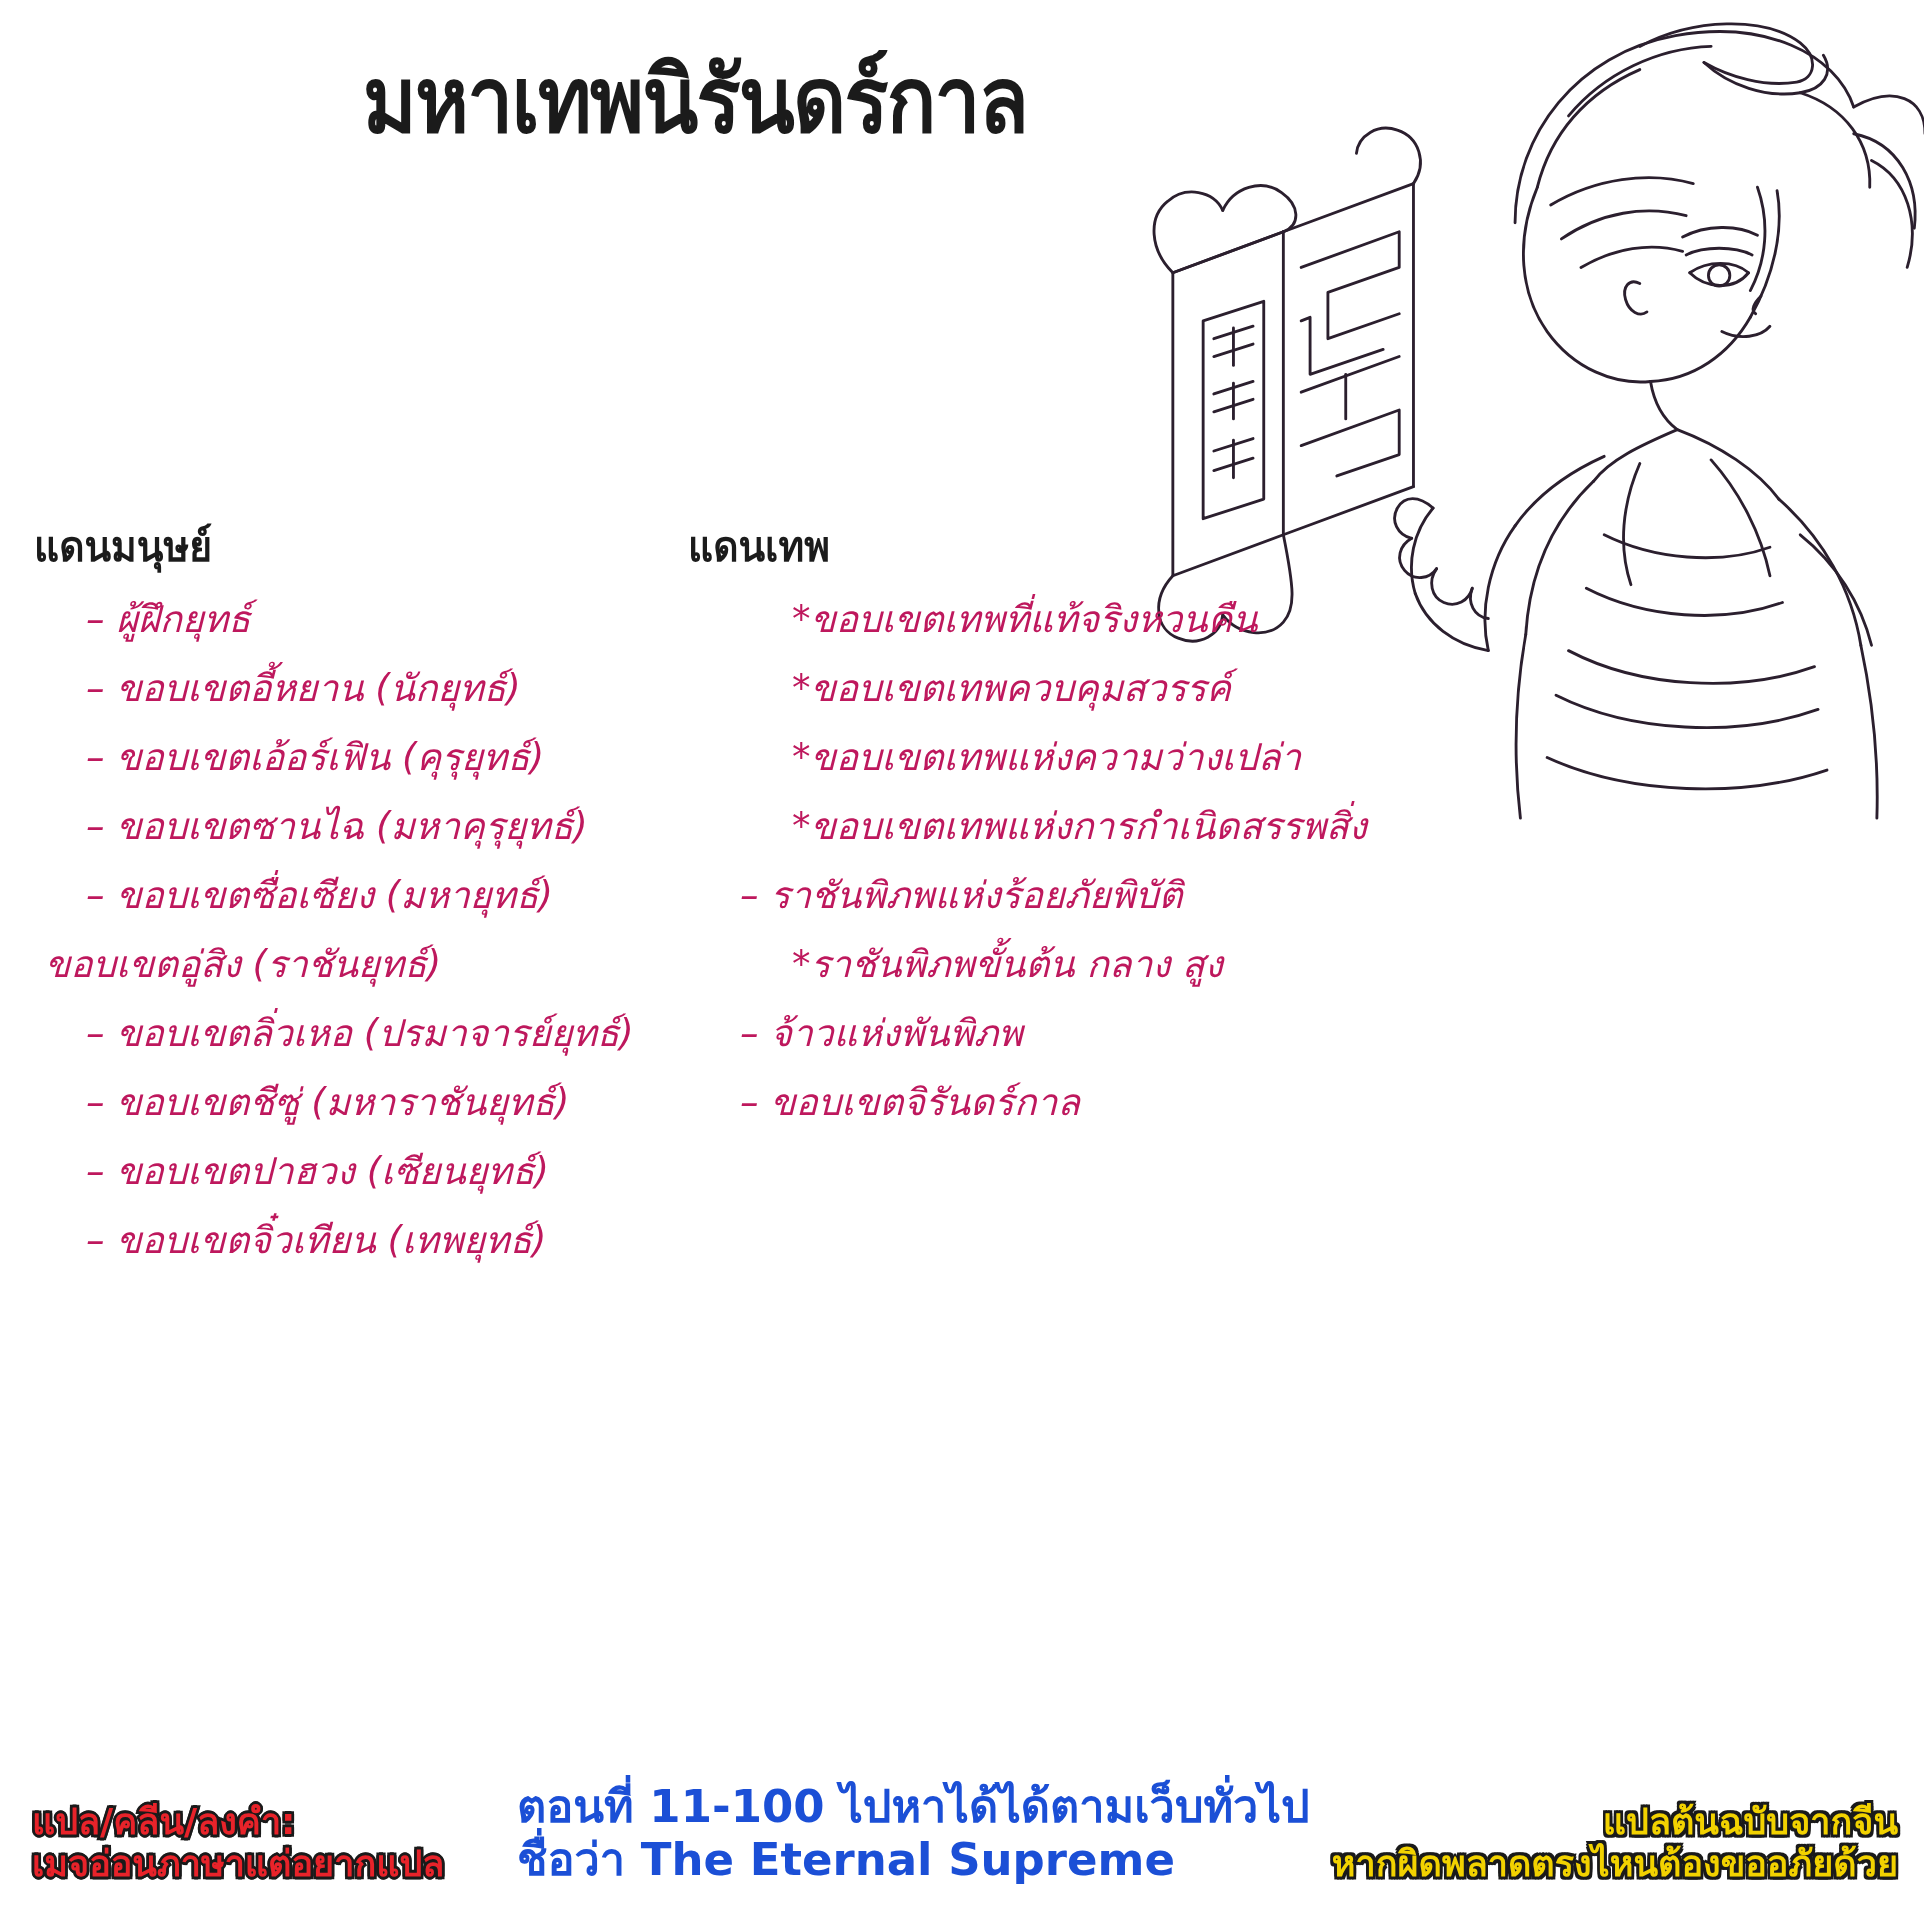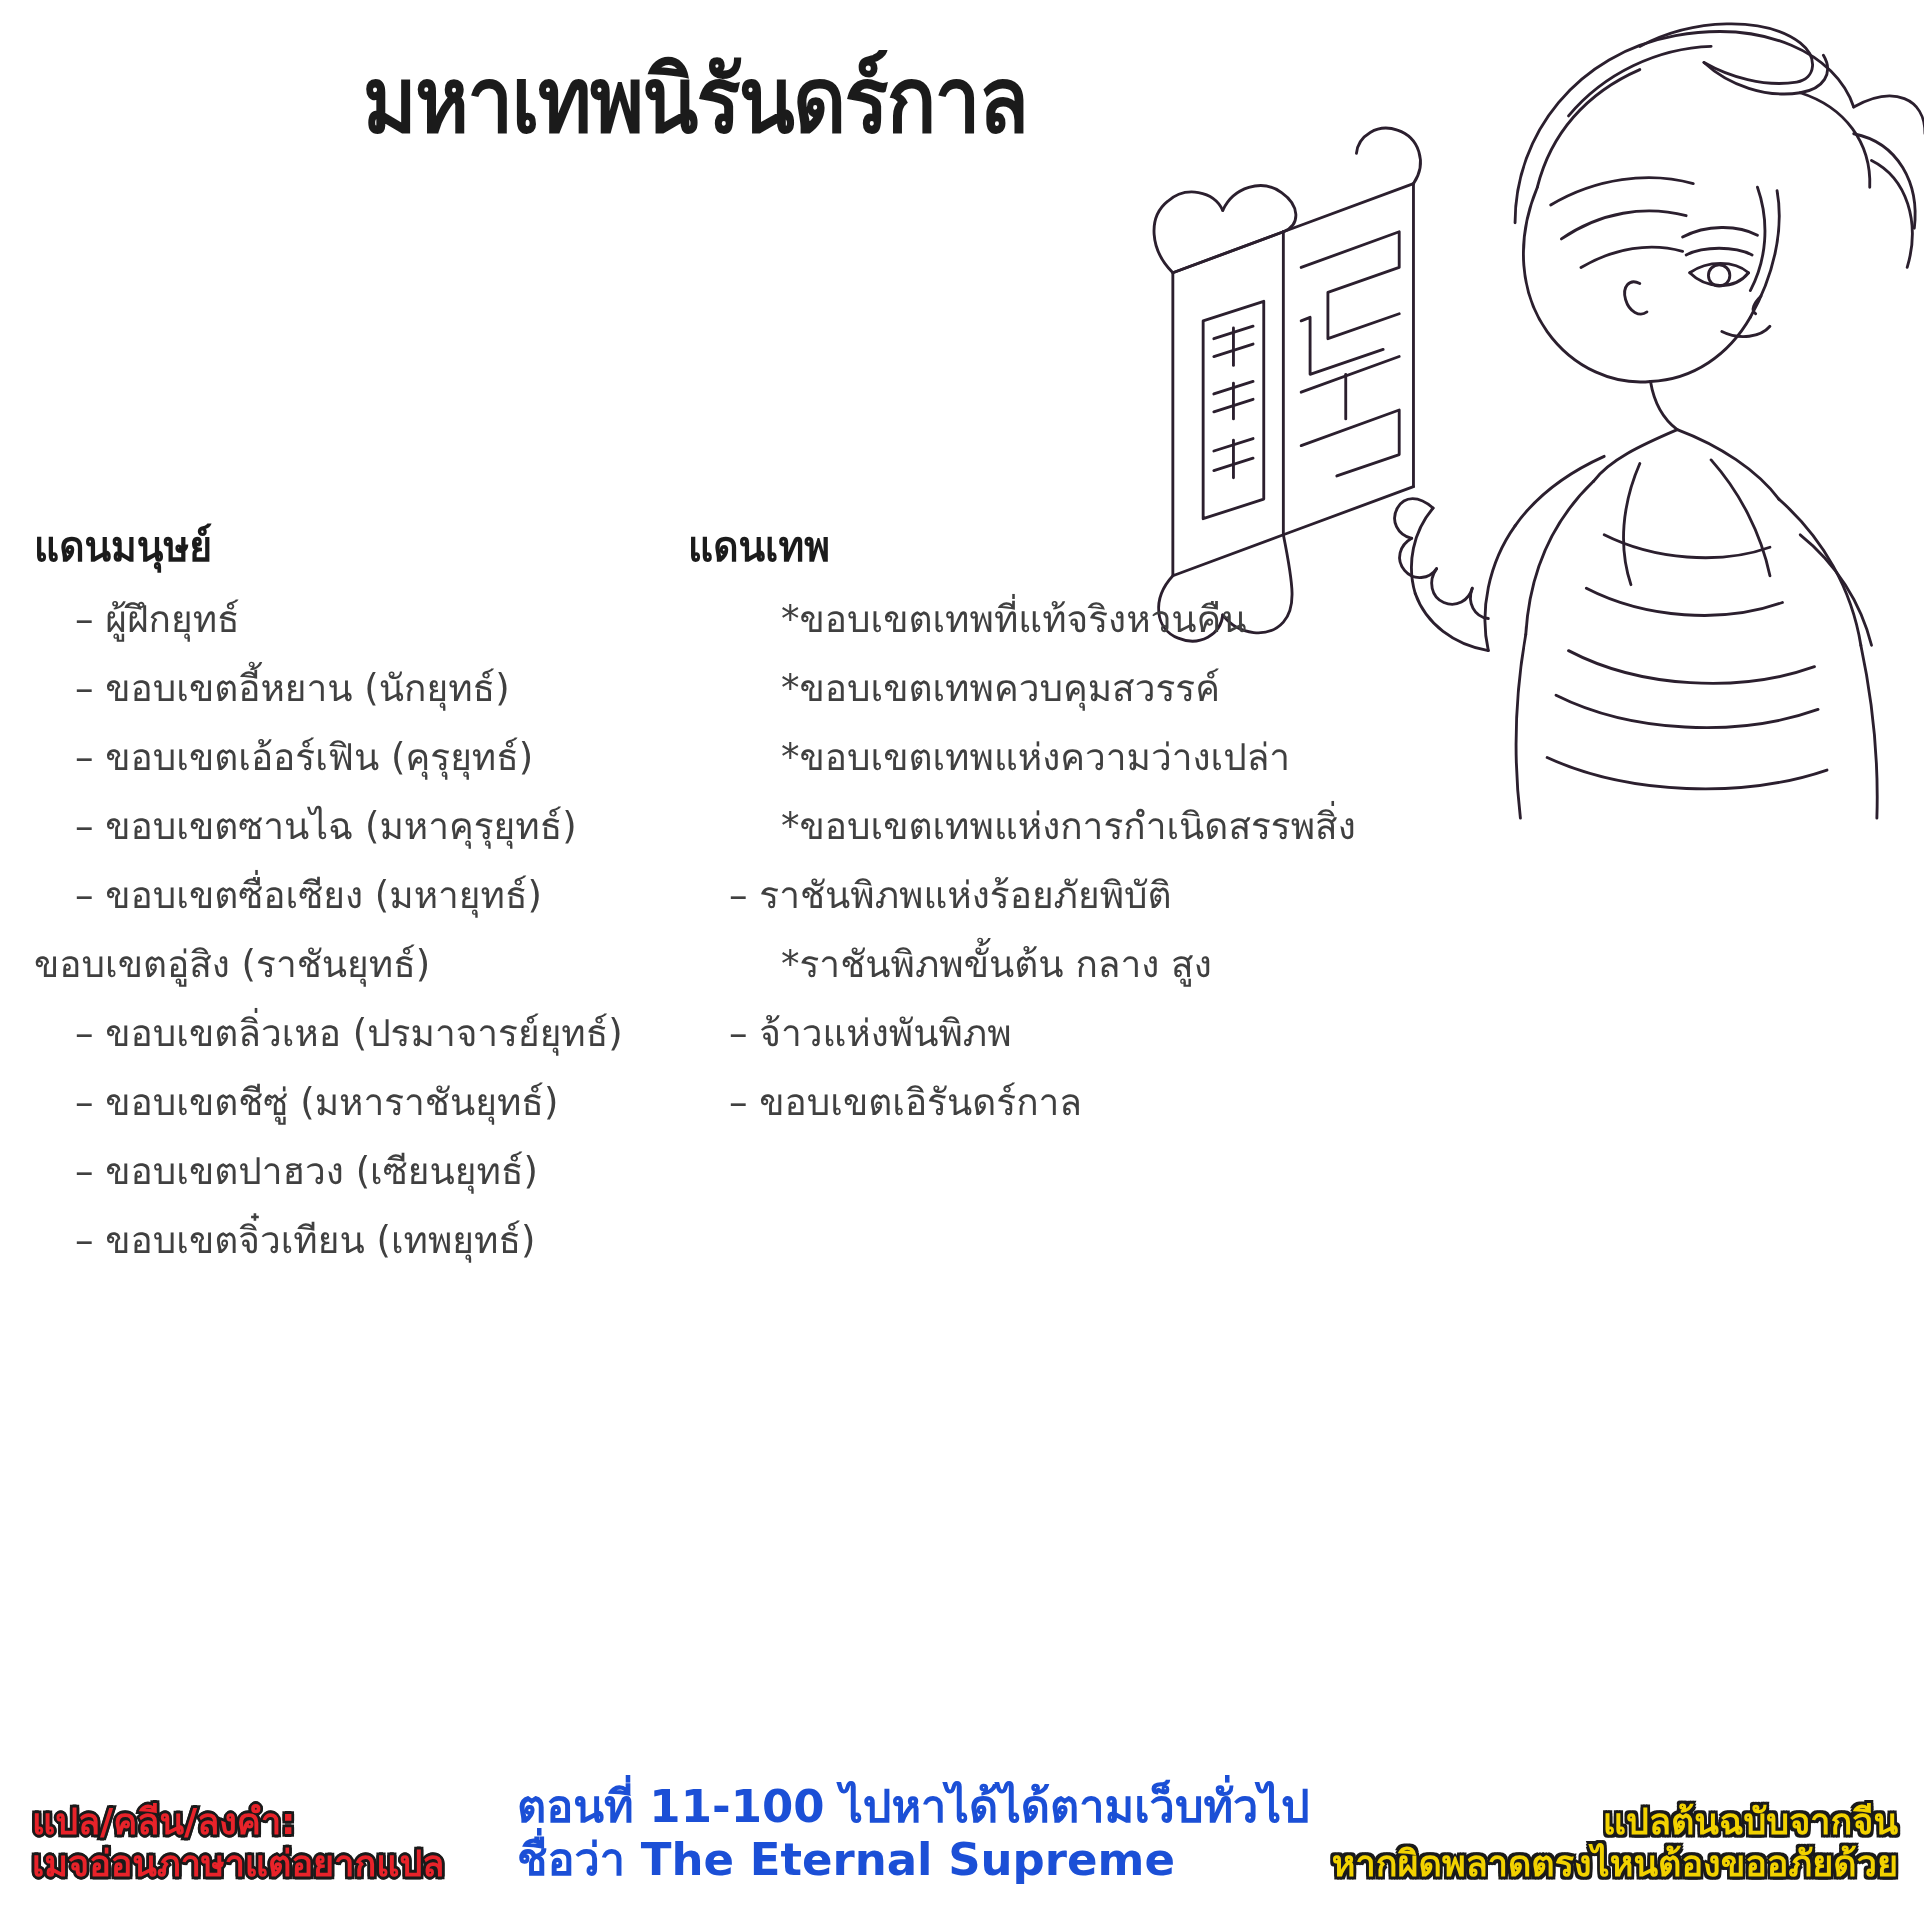--- a/index.html
+++ b/index.html
@@ -67,23 +67,24 @@
 
   ul.lines {
     list-style: none;
     margin: 0;
     padding: 0;
   }
   ul.lines li {
     font-family: "DejaVu Sans", sans-serif;
     font-size: 37px;
     line-height: 1.0;
-    color: #404040;
-    margin: 0 0 32px 0;
+    color: #be185d;
+    margin: 0 0 32px 11px;
     white-space: nowrap;
+    font-style: italic;
   }
   li.lvl1 { padding-left: 41px; }
   li.lvl0 { padding-left: 0px; }
   li.sub  { padding-left: 93px; font-size: 35px; }
 
   
   .footer {
     position: absolute;
     left: 0;
     bottom: 34px;
@@ -255,21 +256,21 @@
   <div class="col-right">
     <div class="col-head">แดนเทพ</div>
     <ul class="lines">
       <li class="sub">*ขอบเขตเทพที่แท้จริงหวนคืน</li>
       <li class="sub">*ขอบเขตเทพควบคุมสวรรค์</li>
       <li class="sub">*ขอบเขตเทพแห่งความว่างเปล่า</li>
       <li class="sub">*ขอบเขตเทพแห่งการกำเนิดสรรพสิ่ง</li>
       <li class="lvl1">– ราชันพิภพแห่งร้อยภัยพิบัติ</li>
       <li class="sub">*ราชันพิภพขั้นต้น กลาง สูง</li>
       <li class="lvl1">– จ้าวแห่งพันพิภพ</li>
-      <li class="lvl1">– ขอบเขตเอิรันดร์กาล</li>
+      <li class="lvl1">– ขอบเขตจิรันดร์กาล</li>
     </ul>
   </div>
 
 </div>
 
 <div class="footer">
 
   <div class="credit-block credit-left">
     <span>แปล/คลีน/ลงคำ:</span>
     <span>เมจอ่อนภาษาแต่อยากแปล</span>

